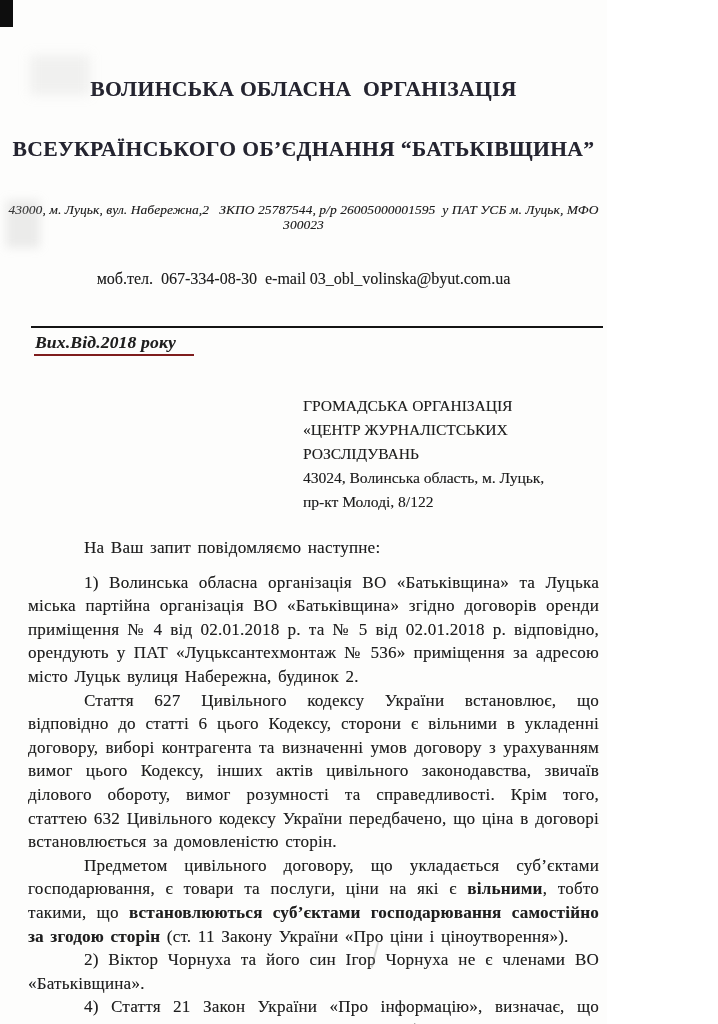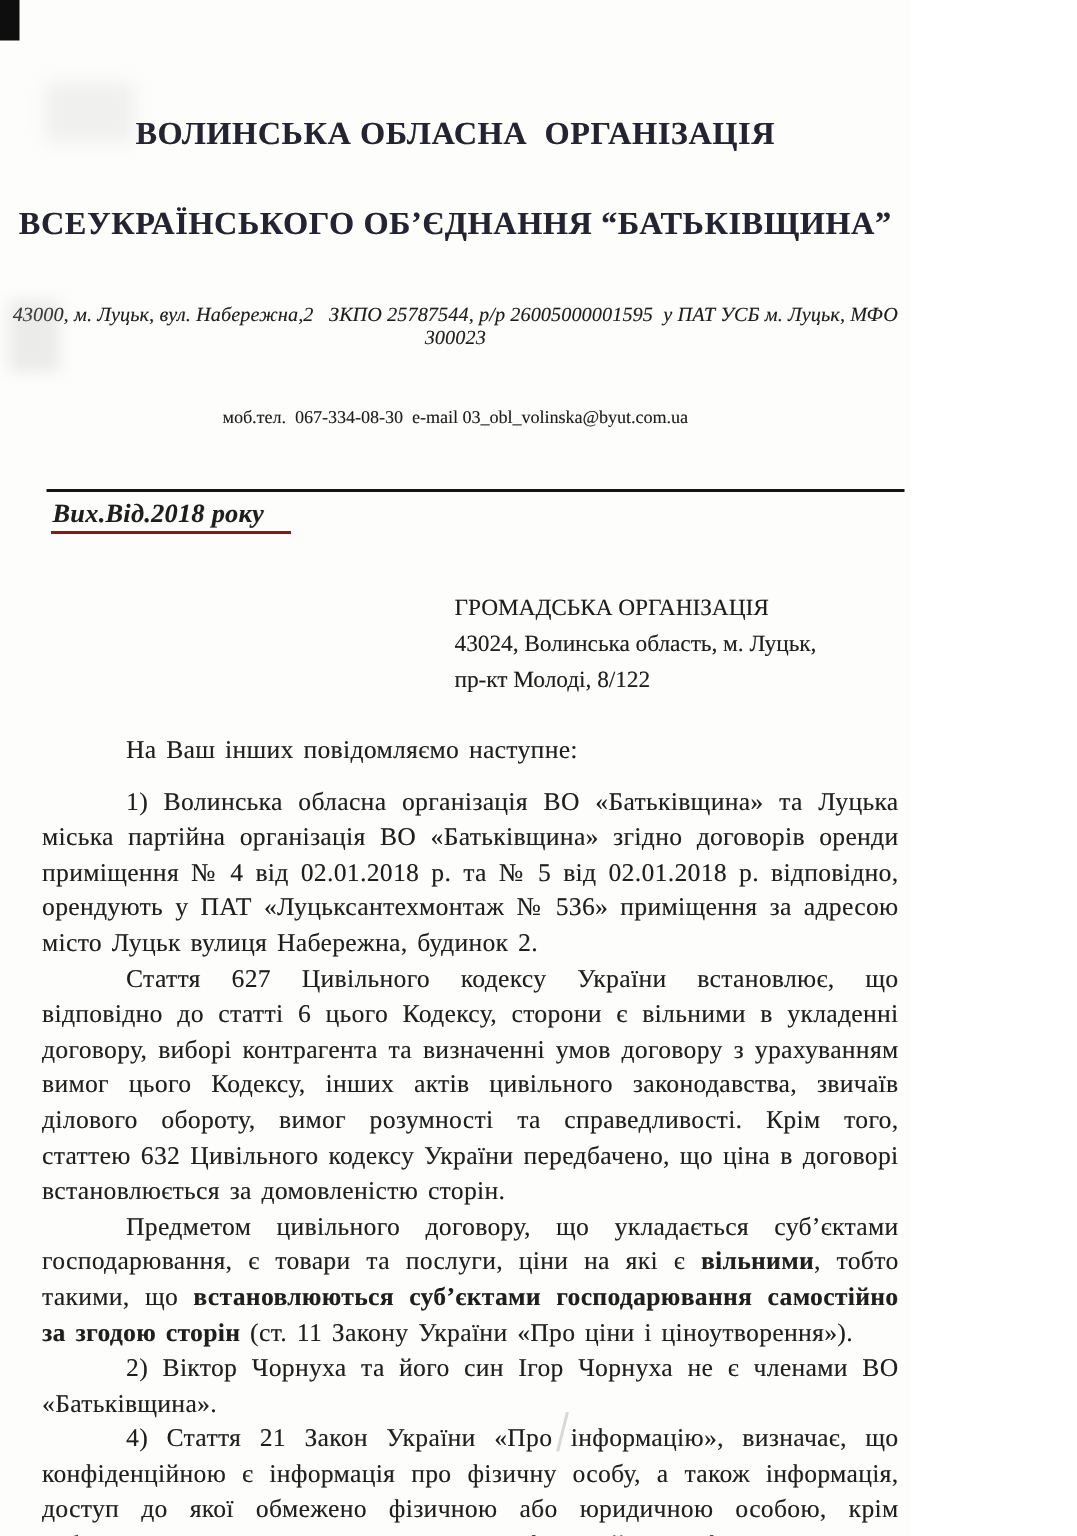--- a/index.html
+++ b/index.html
@@ -72,21 +72,21 @@
   }
   .addr-line {
     margin-top: 5px;
     font-style: italic;
     font-size: 13.4px;
     line-height: 15px;
     letter-spacing: 0.1px;
   }
   .contact-line {
     margin-top: 2px;
-    font-size: 12px;
+    font-size: 16px;
     line-height: 17px;
   }
   .rule {
     margin: 3px 4px 0 31px;
     border-top: 2.5px solid #141414;
     height: 0;
   }
   .ref-line {
     margin: 4px 0 0 34px;
     font-size: 17.5px;
@@ -149,26 +149,27 @@
   </div>
 
   <div class="rule"></div>
 
   <div class="ref-line">
     <span class="underline">Вих.Від.2018 року</span>
   </div>
 
   <div class="recipient">
     <span>ГРОМАДСЬКА ОРГАНІЗАЦІЯ</span>
+    <span>«ЦЕНТР ЖУРНАЛІСТСЬКИХ РОЗСЛІДУВАНЬ</span>
     <span>43024, Волинська область, м. Луцьк,</span>
     <span>пр-кт Молоді, 8/122</span>
   </div>
 
   <div class="body-text">
-    <p class="salutation">На Ваш інших повідомляємо наступне:</p>
+    <p class="salutation">На Ваш запит повідомляємо наступне:</p>
 
     <p class="para"><span>1) Волинська обласна організація ВО «Батьківщина» та Луцька міська партійна організація ВО «Батьківщина» згідно договорів оренди приміщення № 4 від 02.01.2018 р. та № 5 від 02.01.2018 р. відповідно, орендують у ПАТ «Луцьксантехмонтаж № 536» приміщення за адресою місто Луцьк вулиця Набережна, будинок 2.</span></p>
 
     <p class="para"><span>Стаття 627 Цивільного кодексу України встановлює, що відповідно до статті 6 цього Кодексу, сторони є вільними в укладенні договору, виборі контрагента та визначенні умов договору з урахуванням вимог цього Кодексу, інших актів цивільного законодавства, звичаїв ділового обороту, вимог розумності та справедливості. Крім того, статтею 632 Цивільного кодексу України передбачено, що ціна в договорі встановлюється за домовленістю сторін.</span></p>
 
     <p class="para"><span>Предметом цивільного договору, що укладається суб’єктами господарювання, є товари та послуги, ціни на які є </span><span class="bold">вільними</span><span>, тобто такими, що </span><span class="bold">встановлюються суб’єктами господарювання самостійно за згодою сторін</span><span> (ст. 11 Закону України «Про ціни і ціноутворення»).</span></p>
 
 
     <p class="para"><span>2) Віктор Чорнуха та його син Ігор Чорнуха не є членами ВО «Батьківщина».</span></p>
 

